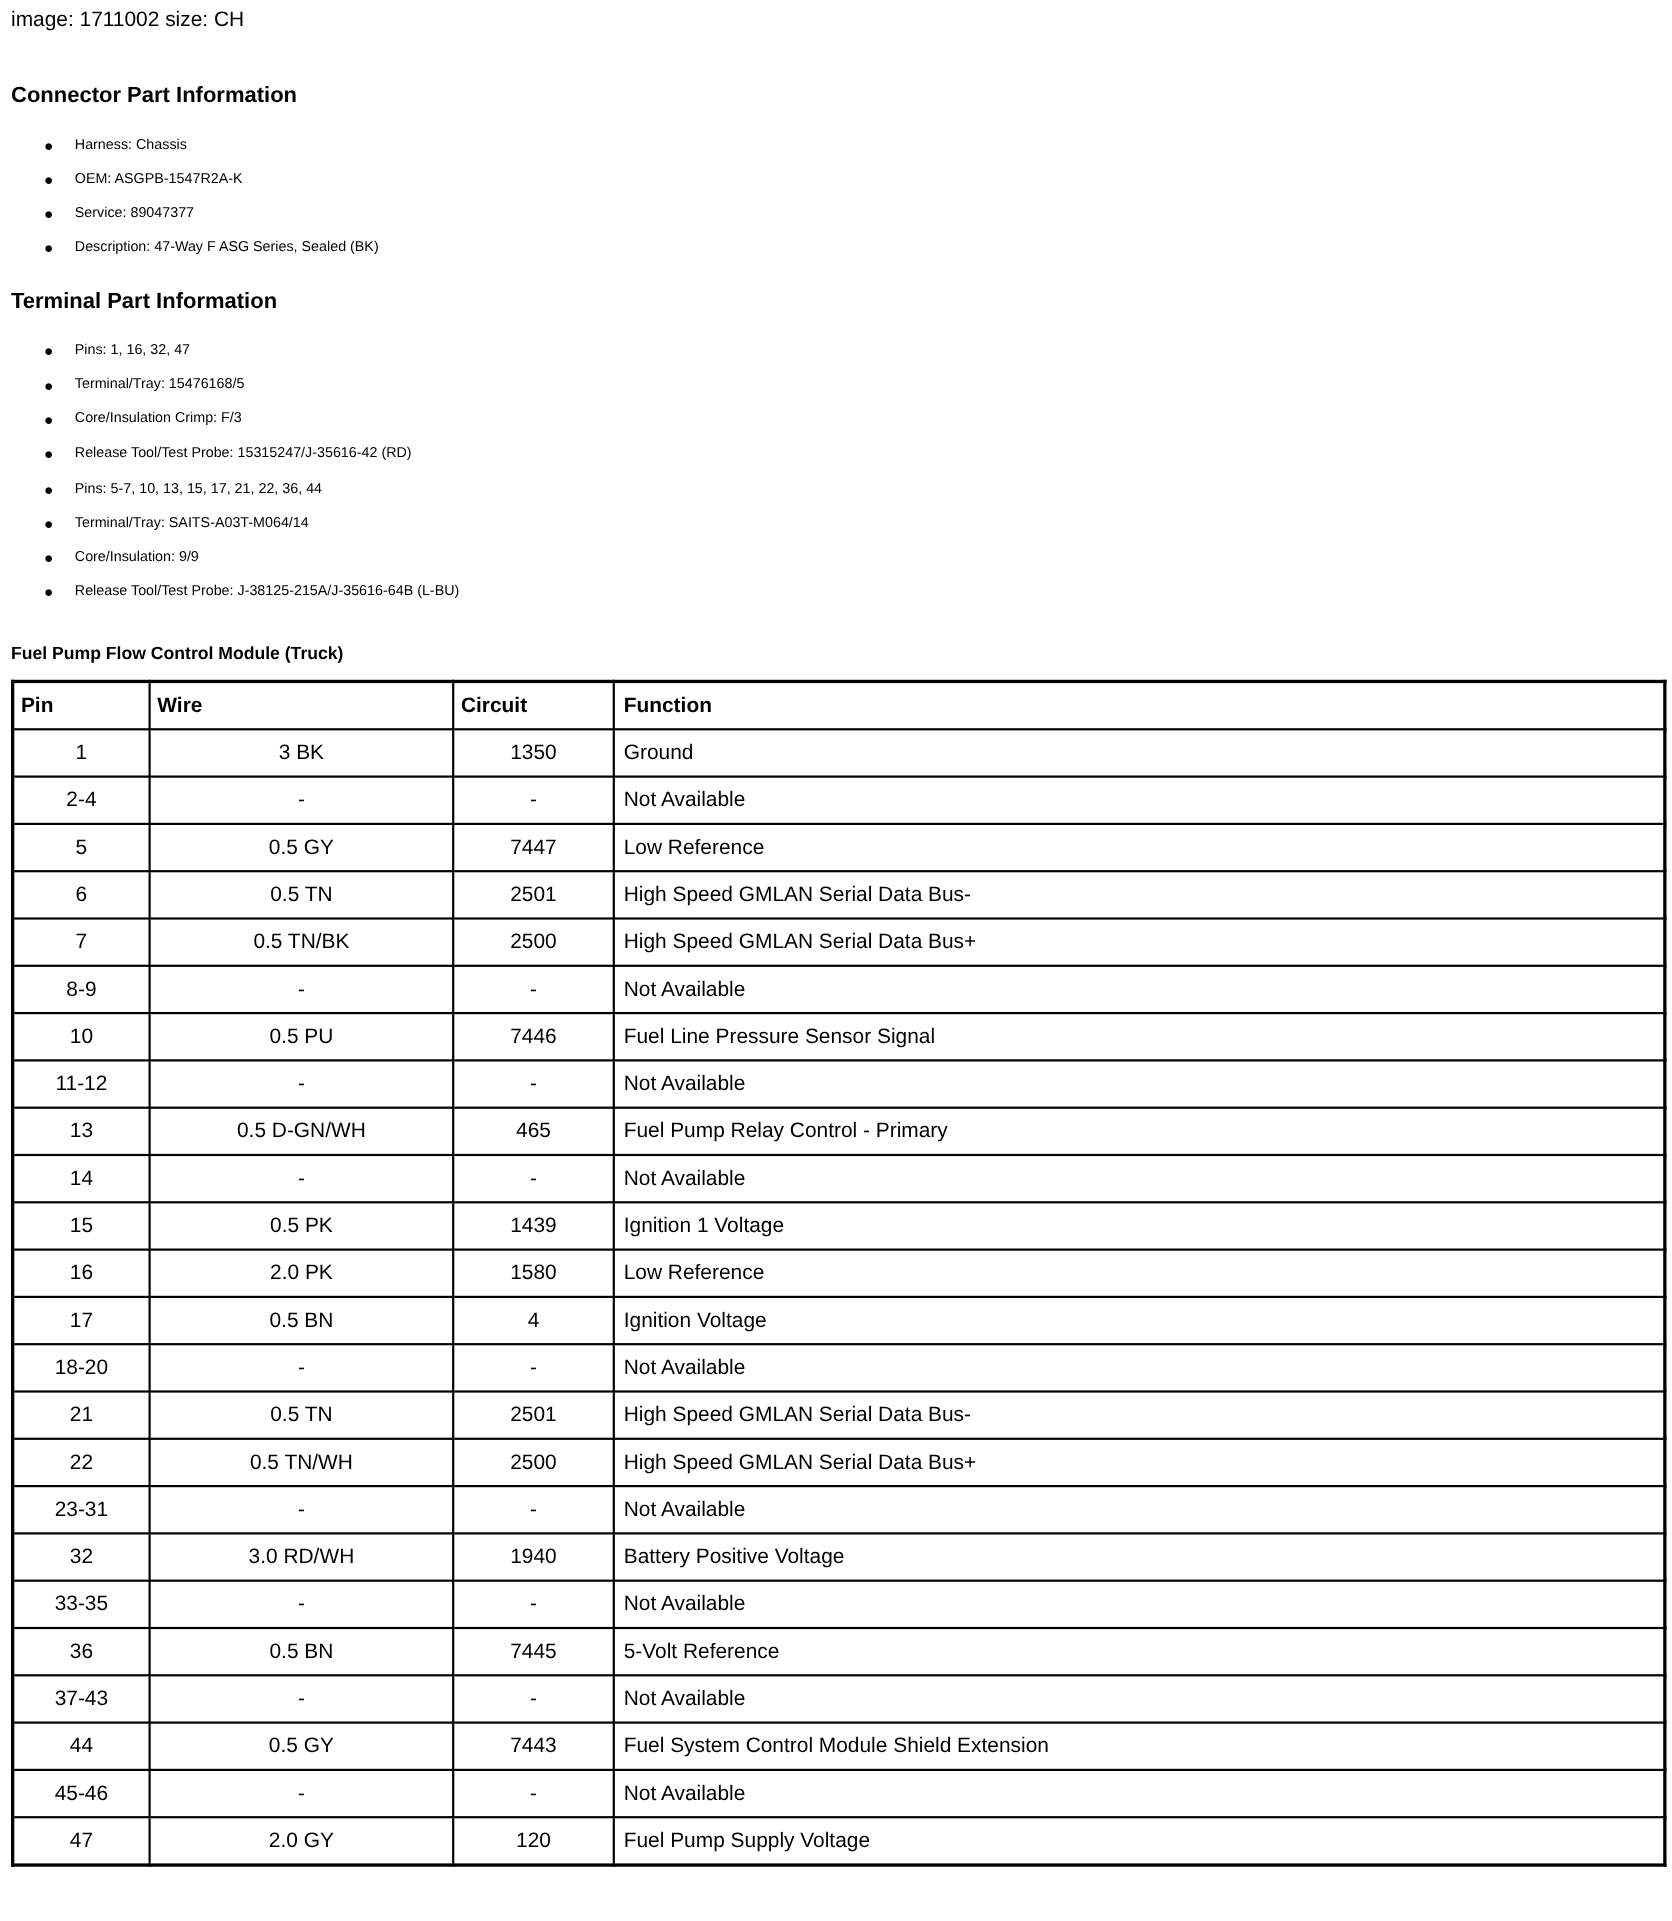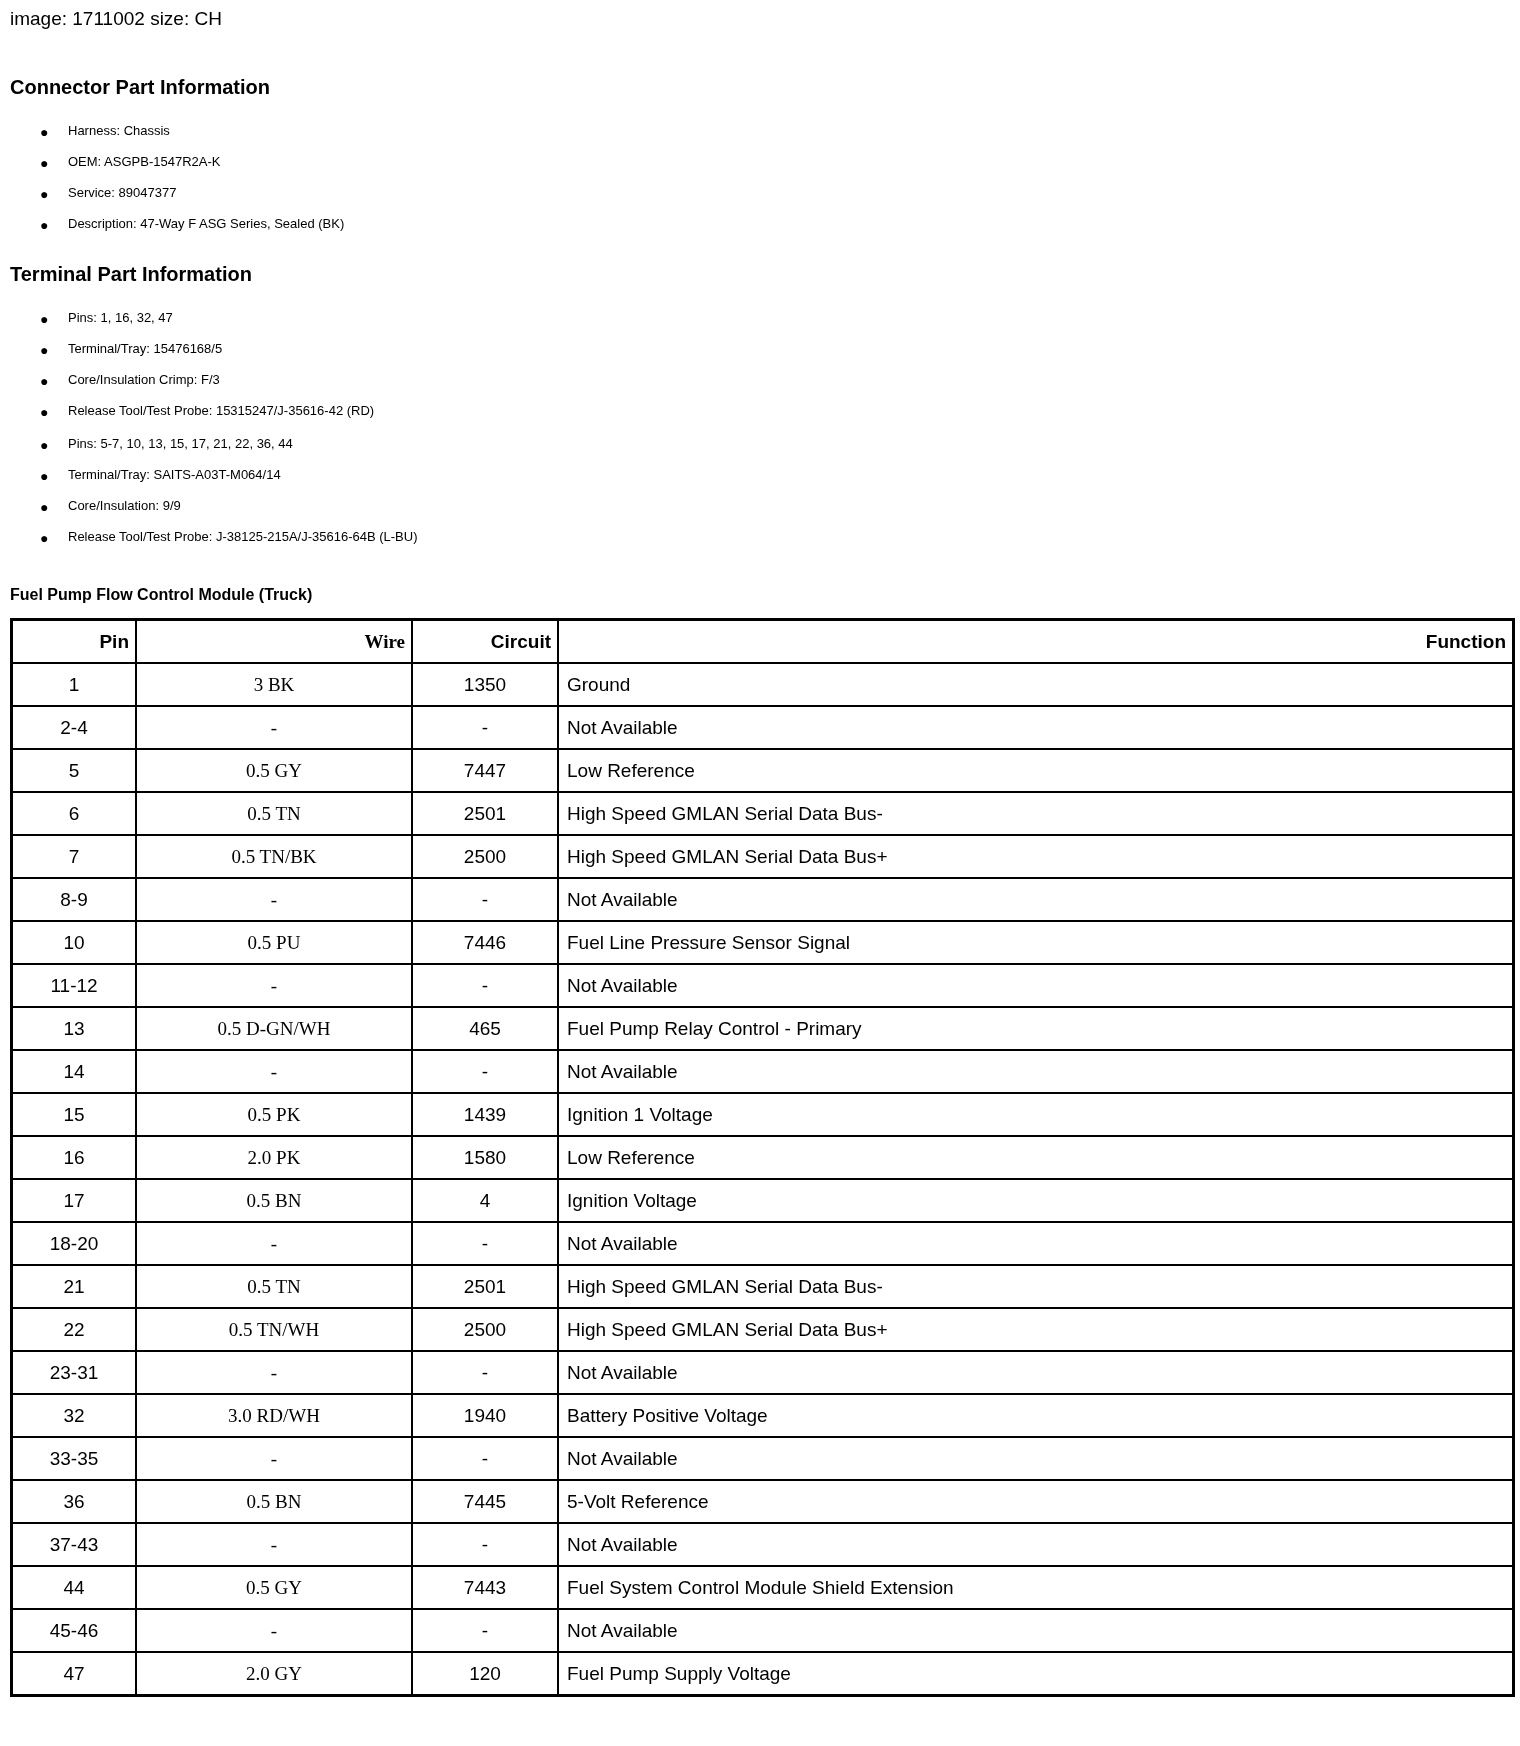--- a/index.html
+++ b/index.html
@@ -65,24 +65,24 @@
   table.pinout th,
   table.pinout td {
     border: 2px solid #000;
     font-size: 19px;
     line-height: 23px;
     padding: 9px 6px;
     overflow: hidden;
   }
   table.pinout th {
     font-weight: bold;
-    text-align: right;
+    text-align: left;
   }
   .col0 { width: 110px; text-align: center; }
-  .col1 { width: 262px; text-align: center; font-family: Liberation Serif, serif; }
+  .col1 { width: 262px; text-align: center; }
   .col2 { width: 132px; text-align: center; }
   .col3 { text-align: left; padding-left: 8px !important; }
 </style>
 </head>
 <body>
 
 <div class="page">
 
   <div class="meta">image: 1711002 size: CH</div>
 

